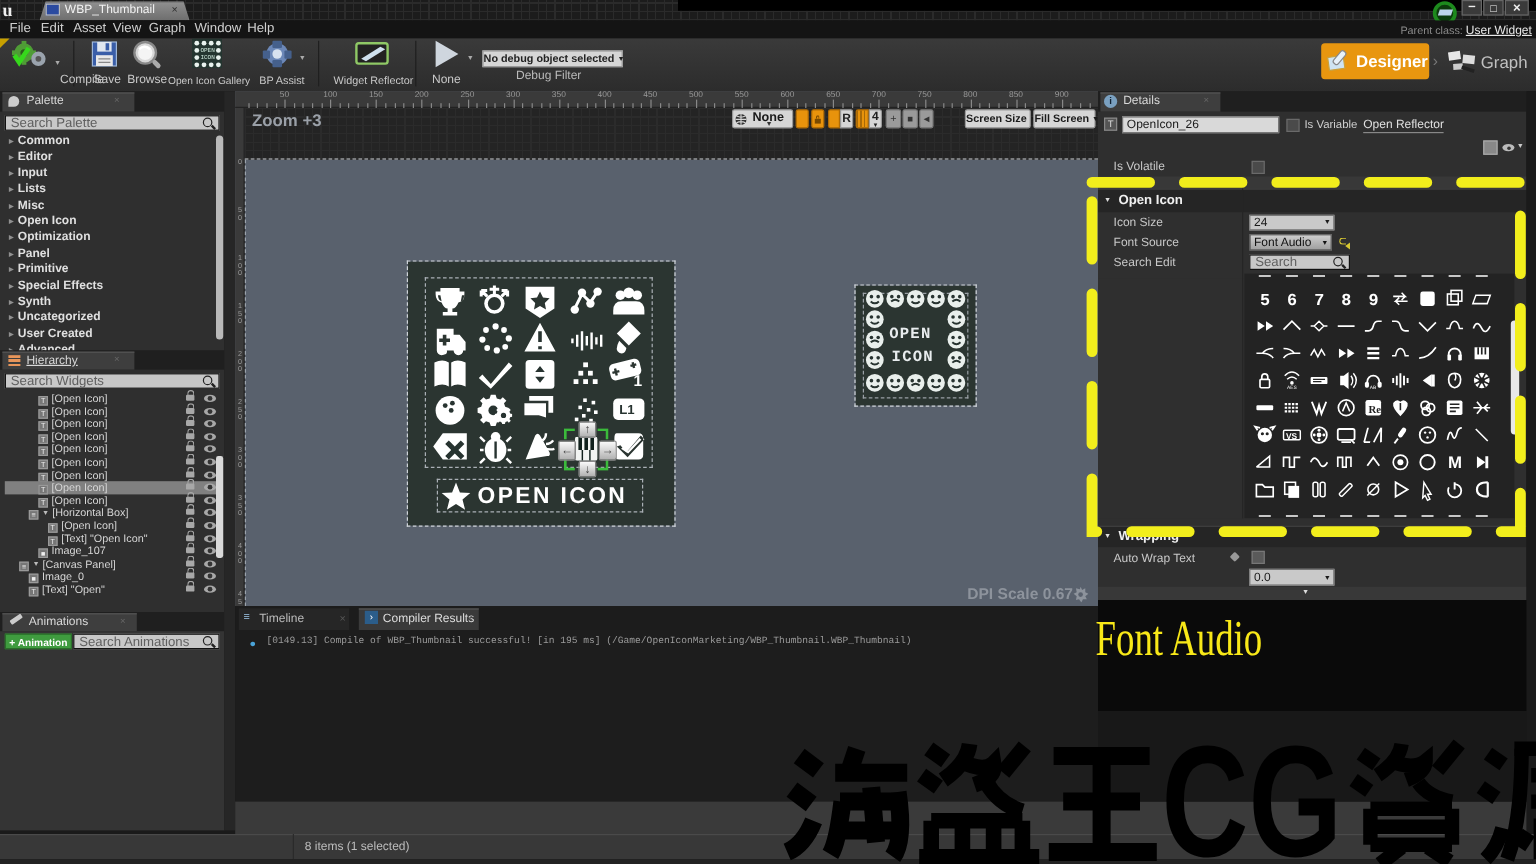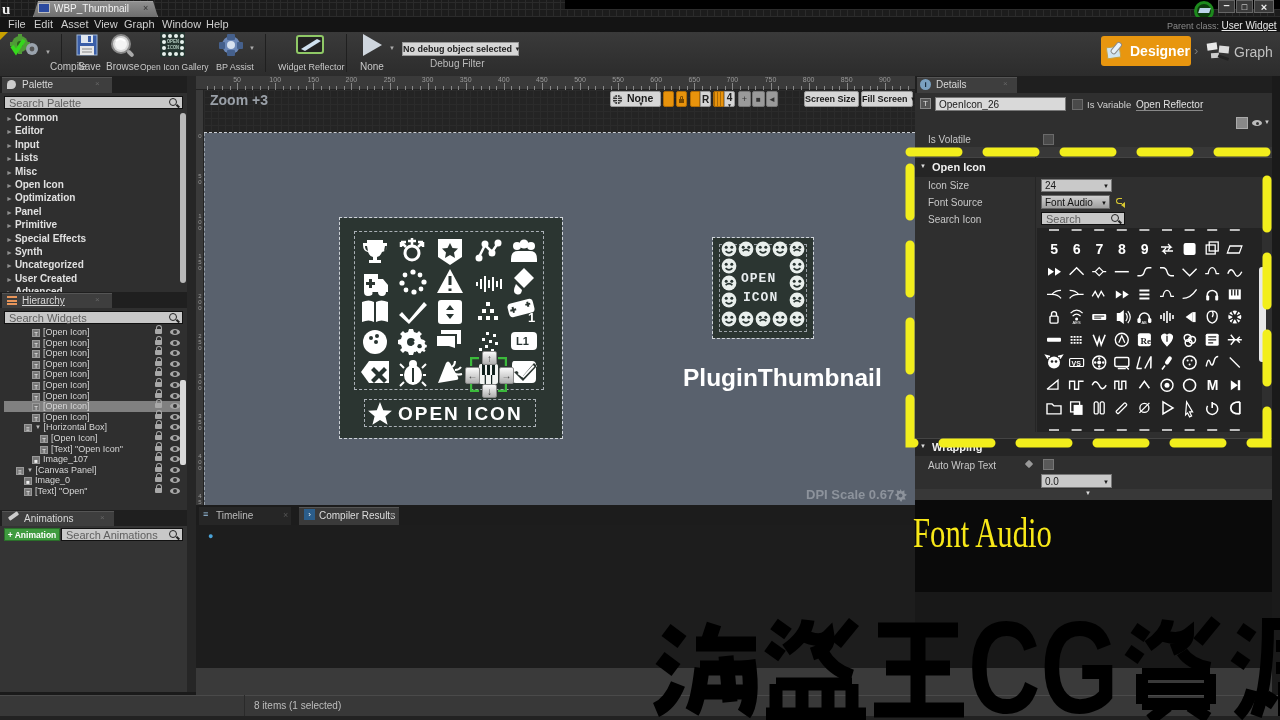--- a/index.html
+++ b/index.html
@@ -639,39 +639,39 @@
         <circle cx="92" cy="85" r="7.4" fill="#e9efec"></circle>
         <circle cx="89.2" cy="83.2" r="1.5" fill="#273330"></circle>
         <circle cx="94.8" cy="83.2" r="1.5" fill="#273330"></circle>
         <path d="M88.6 87.2 q3.4 3.2 6.8 0" stroke="#273330" stroke-width="1.6" fill="none"></path>
       </svg>
     </div>
 
 <div class="abs" style="left:741px;top:271px;color:#e8ecee;font-weight:bold;font-size:13px;letter-spacing:1px;font-family:'Liberation Mono',monospace;">OPEN</div>
 <div class="abs" style="left:743px;top:290px;color:#e8ecee;font-weight:bold;font-size:13px;letter-spacing:1px;font-family:'Liberation Mono',monospace;">ICON</div>
 
-<div class="abs" style="left:683px;top:364px;color:#fff;font-weight:bold;font-size:24.5px;">PluginThumbnail</div>
 
 <div class="abs" style="left:806px;top:487px;color:#8d939c;font-weight:bold;font-size:13px;">DPI Scale 0.67</div>
 <svg class="abs" width="13" height="13" viewBox="0 0 20 20" style="left:894px;top:489px;">
       <path d="M10 0 l2 4 4 -2 0 5 4 2 -4 3 2 4 -5 0 -2 4 -3 -4 -4 1 1 -5 -4 -3 4 -2 -1 -5 5 1 Z" fill="#8d939c"></path>
       <circle cx="10" cy="10" r="3" fill="#59616d"></circle>
     </svg>
 
 <div class="abs" style="left:196px;top:505px;width:1084px;height:20px;background:#1c1c1c;"></div>
 <div class="abs" style="left:199px;top:507px;width:92px;height:18px;background:#262626;"></div>
 <div class="abs" style="left:203px;top:509px;color:#9ec7e8;font-size:9px;">≡</div>
 <div class="abs" style="left:216px;top:510px;color:#bbb;font-size:10px;">Timeline</div>
 <div class="abs" style="left:283px;top:510px;color:#555;font-size:9px;">×</div>
 <div class="abs" style="left:299px;top:507px;width:100px;height:18px;background:#3a3a3a;border-top:1px solid #555;"></div>
 <div class="abs" style="left:304px;top:509px;width:11px;height:11px;background:#2b5d8a;color:#fff;font-size:8px;text-align:center;line-height:11px;">›</div>
 <div class="abs" style="left:319px;top:510px;color:#ddd;font-size:10px;">Compiler Results</div>
 <div class="abs" style="left:389px;top:510px;color:#555;font-size:9px;">×</div>
 <div class="abs" style="left:196px;top:525px;width:1084px;height:143px;background:#1d1d1d;"></div>
 <div class="abs" style="left:208px;top:531px;color:#4aa3d8;font-size:9px;">●</div>
+<div class="abs" style="left:222px;top:530px;color:#9a9a9a;font-size:8px;font-family:'Liberation Mono',monospace;">[0149.13] Compile of WBP_Thumbnail successful! [in 195 ms] (/Game/OpenIconMarketing/WBP_Thumbnail.WBP_Thumbnail)</div>
 
 <div class="abs" style="left:196px;top:668px;width:1084px;height:27px;background:#3a3a3a;"></div>
 <div class="abs" style="left:880px;top:700px;color:#bbb;font-size:9px;">● Compiler Options <span class="dar">▼</span></div>
 <div class="abs" style="left:963px;top:700px;color:#bbb;font-size:9px;">Max Di</div>
 <div class="abs" style="left:1072px;top:698px;width:42px;height:12px;background:#ccc;color:#222;font-size:9px;padding-left:2px;line-height:12px;">600.0</div>
 
 <div class="abs" style="left:0;top:695px;width:1280px;height:21px;background:#383838;border-top:1px solid #4a4a4a;"></div>
 <div class="abs" style="left:244px;top:695px;width:1px;height:21px;background:#2a2a2a;"></div>
 <div class="abs" style="left:254px;top:700px;color:#bdbdbd;font-size:10px;">8 items (1 selected)</div>
 <div class="abs" style="left:0;top:716px;width:1280px;height:4px;background:#222;"></div>
@@ -703,21 +703,21 @@
 <div class="abs" style="left:932px;top:161px;color:#f0f0f0;font-weight:bold;font-size:11px;">Open Icon</div>
 <div class="abs" style="left:915px;top:177px;width:357px;height:55px;background:#2f2f2f;"></div>
 <div class="abs" style="left:1035px;top:157px;width:1px;height:343px;background:#252525;"></div>
 
 <div class="abs" style="left:928px;top:180px;color:#c8c8c8;font-size:10px;">Icon Size</div>
 <div class="abs" style="left:1041px;top:179px;width:71px;height:13px;background:#c9c9c9;border:1px solid #777;color:#1a1a1a;font-size:10px;padding-left:3px;line-height:12px;">24<span style="float:right;margin-right:2px;"><span class="dar">▼</span></span></div>
 <div class="abs" style="left:928px;top:197px;color:#c8c8c8;font-size:10px;">Font Source</div>
 <div class="abs" style="left:1041px;top:195px;width:69px;height:14px;background:linear-gradient(#cfcfcf,#9f9f9f);border:1px solid #666;color:#111;font-size:10px;padding-left:3px;line-height:13px;">Font Audio<span style="float:right;margin-right:2px;"><span class="dar">▼</span></span></div>
 <div class="abs" style="left:1116px;top:198px;width:6px;height:6px;border:1.5px solid #d8c832;border-right:none;border-radius:3px 0 0 3px;"></div>
 <div class="abs" style="left:1121px;top:202px;width:0;height:0;border-top:3px solid transparent;border-bottom:3px solid transparent;border-right:4px solid #d8c832;"></div>
-<div class="abs" style="left:928px;top:214px;color:#c8c8c8;font-size:10px;">Search Icon</div>
+<div class="abs" style="left:928px;top:214px;color:#c8c8c8;font-size:10px;">Search Edit</div>
 <div class="abs searchbox" style="left:1041px;top:212px;width:84px;height:13px;">Search<span class="mag"></span></div>
 
 <div class="abs" style="left:1037px;top:228px;width:225px;height:204px;background:#232323;"></div>
 <div id="icongrid">
       <svg class="abs" width="225" height="204" viewBox="0 0 225 204" style="left:1037px;top:228px;">
         <g transform="translate(17,2)">
           <path d="M-5 0 h10" stroke="#fff" stroke-width="1.4"></path>
         </g>
         <g transform="translate(39.6,2)">
           <path d="M-5 0 h10" stroke="#fff" stroke-width="1.4"></path>

